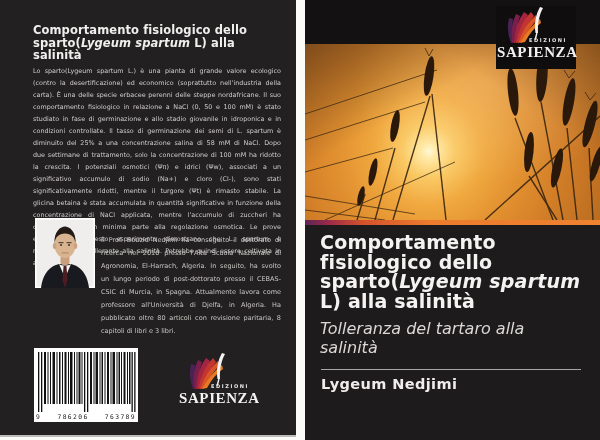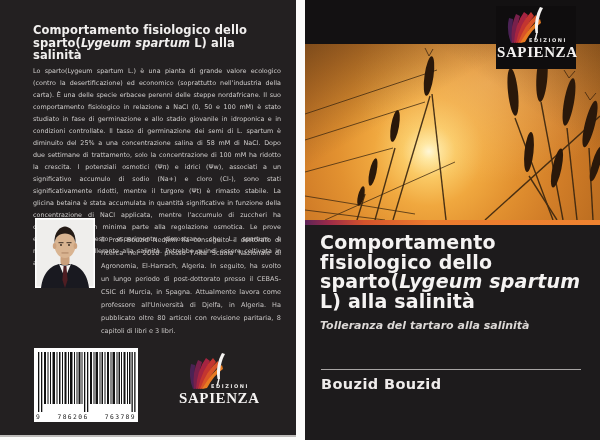--- a/index.html
+++ b/index.html
@@ -40,21 +40,21 @@
       linear-gradient(150deg, rgba(70,44,20,.55), rgba(70,44,20,0) 36%),
       linear-gradient(214deg, rgba(70,44,20,.38), rgba(70,44,20,0) 30%),
       radial-gradient(ellipse at 62% 22%, rgba(255,224,168,.30), rgba(255,224,168,0) 52%),
       radial-gradient(circle at 42% 61%, #fff8d9 0%, #ffe9a4 4%, #fac964 13%, #f0a83f 27%, #e29130 45%, #d27e28 65%, #c17122 84%, #b1681e 100%);
     overflow:hidden;}
   .cover-photo svg{display:block;}
   .gradient-strip{position:absolute;left:0;top:220px;width:295px;height:5px;
     background:linear-gradient(90deg,#5c2457 0%,#9c2a49 8%,#d4532c 20%,#ec7b2e 42%,#ee8330 100%);}
   .cover-text{position:absolute;left:15px;top:225px;width:266px;}
   .fc-title{margin:8px 0 0 0;font-size:19px;line-height:19.5px;font-weight:bold;color:#f5f3f2;letter-spacing:.2px;}
-  .fc-subtitle{margin:8px 0 0 0;font-size:11px;font-style:italic;color:#dcd8d6;font-weight:bold;}
+  .fc-subtitle{margin:8px 0 0 0;font-size:16px;font-style:italic;color:#dcd8d6;}
   .author-rule{margin:0;position:absolute;left:1px;top:144px;width:260px;border:none;border-top:1px solid #a8a5a4;}
   .fc-author{position:absolute;left:1px;top:151px;margin:0;font-size:14.5px;font-weight:bold;color:#efeceb;letter-spacing:.4px;}
 </style>
 </head>
 <body>
 
 <div class="spread">
 
   <div class="back-col">
     <div class="back-cover">
@@ -232,17 +232,17 @@
       <span class="logo-edizioni">EDIZIONI</span>
       <span class="logo-name">SAPIENZA</span>
     </div>
 
     <div class="gradient-strip"></div>
 
     <div class="cover-text">
       <h2 class="fc-title"><span>Comportamento fisiologico dello sparto(</span><em>Lygeum spartum</em><span> L) alla salinità</span></h2>
       <p class="fc-subtitle">Tolleranza del tartaro alla salinità</p>
       <hr class="author-rule">
-      <p class="fc-author">Bouzid Bouzid</p>
+      <p class="fc-author">Lygeum Nedjimi</p>
     </div>
   </div>
 
 </div>
 
 </body></html>

